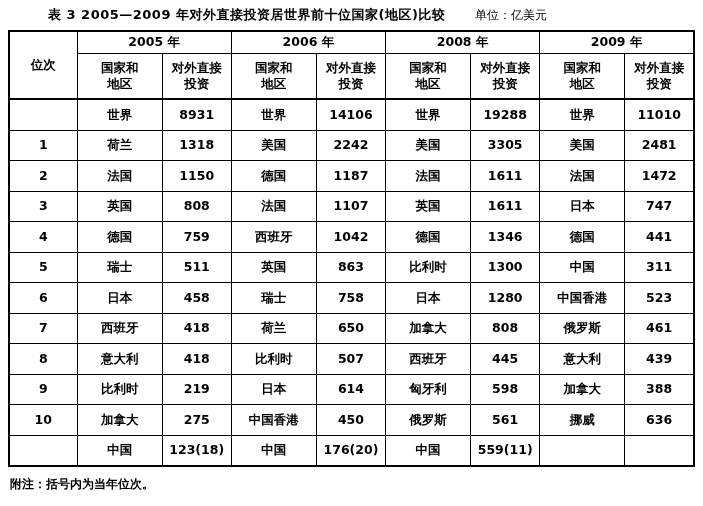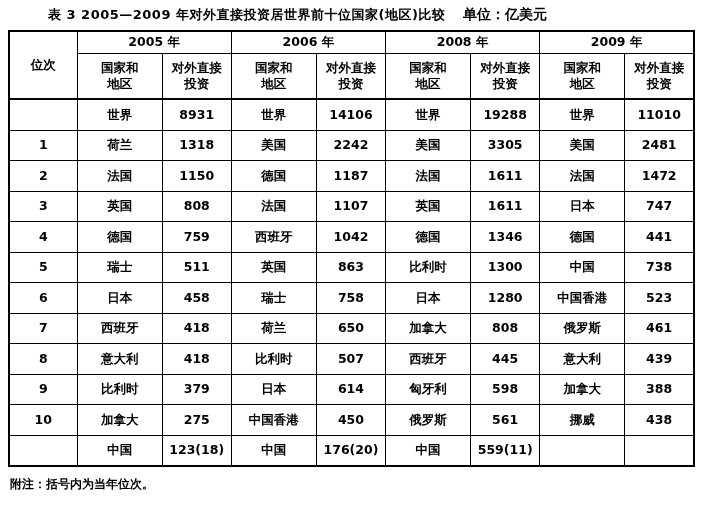--- a/index.html
+++ b/index.html
@@ -29,22 +29,22 @@
     padding: 0 2px 0 40px;
     margin-bottom: 6px;
   }
   .title-main {
     font-size: 13px;
     font-weight: bold;
     letter-spacing: 0.5px;
     white-space: nowrap;
   }
   .title-unit {
-    font-size: 14px;
-    font-weight: bold;
+    font-size: 12px;
+    font-weight: normal;
     white-space: nowrap;
     padding-right: 2px;
   }
   table.tbl {
     border-collapse: collapse;
     width: 687px;
     margin: 0 auto;
     table-layout: fixed;
   }
   table.tbl td, table.tbl th {
@@ -204,21 +204,21 @@
       </tr>
       <tr class="body-row">
         <td>5</td>
         <td>瑞士</td>
         <td>511</td>
         <td>英国</td>
         <td>863</td>
         <td>比利时</td>
         <td>1300</td>
         <td>中国</td>
-        <td>738</td>
+        <td>311</td>
       </tr>
       <tr class="body-row">
         <td>6</td>
         <td>日本</td>
         <td>458</td>
         <td>瑞士</td>
         <td>758</td>
         <td>日本</td>
         <td>1280</td>
         <td>中国香港</td>
@@ -242,38 +242,38 @@
         <td>比利时</td>
         <td>507</td>
         <td>西班牙</td>
         <td>445</td>
         <td>意大利</td>
         <td>439</td>
       </tr>
       <tr class="body-row">
         <td>9</td>
         <td>比利时</td>
-        <td>379</td>
+        <td>219</td>
         <td>日本</td>
         <td>614</td>
         <td>匈牙利</td>
         <td>598</td>
         <td>加拿大</td>
         <td>388</td>
       </tr>
       <tr class="body-row">
         <td>10</td>
         <td>加拿大</td>
         <td>275</td>
         <td>中国香港</td>
         <td>450</td>
         <td>俄罗斯</td>
         <td>561</td>
         <td>挪威</td>
-        <td>438</td>
+        <td>636</td>
       </tr>
       <tr class="body-row">
         <td></td>
         <td>中国</td>
         <td>123(18)</td>
         <td>中国</td>
         <td>176(20)</td>
         <td>中国</td>
         <td>559(11)</td>
         <td></td>

